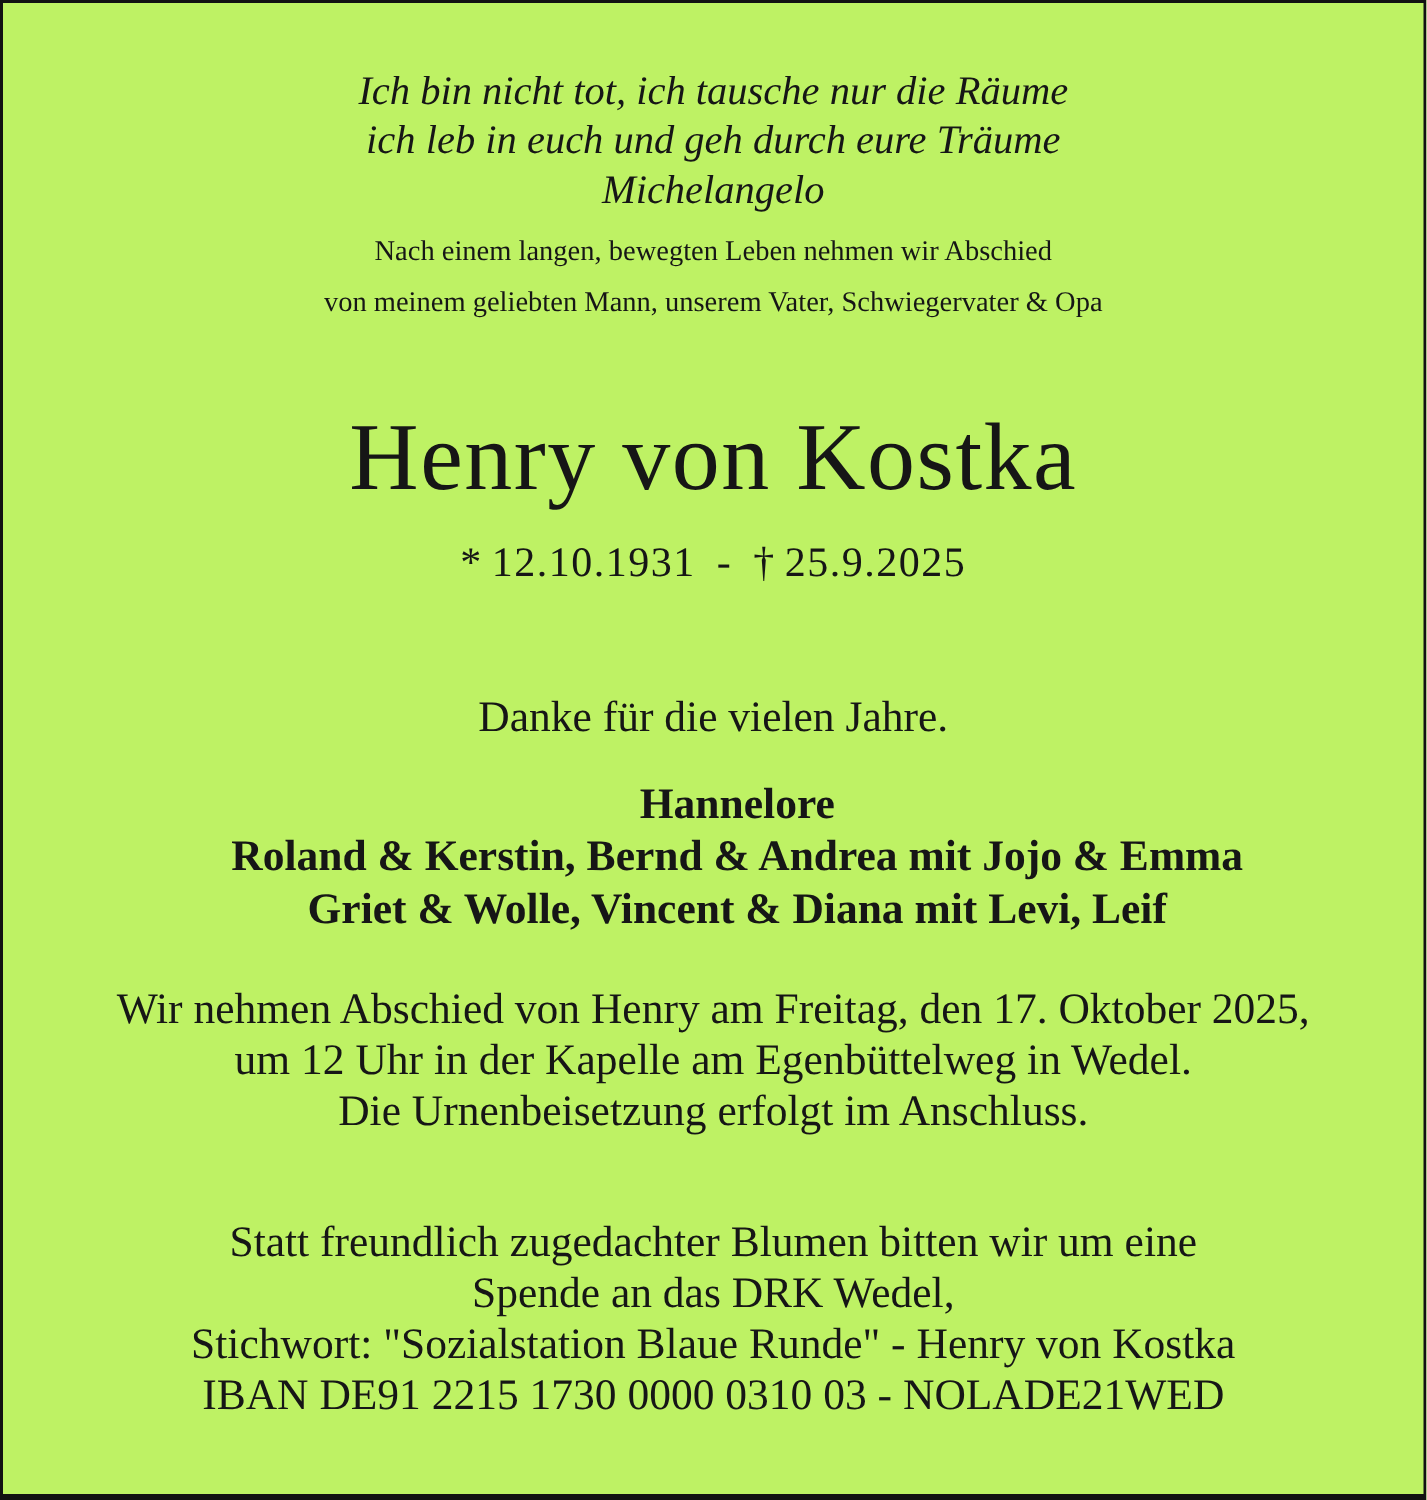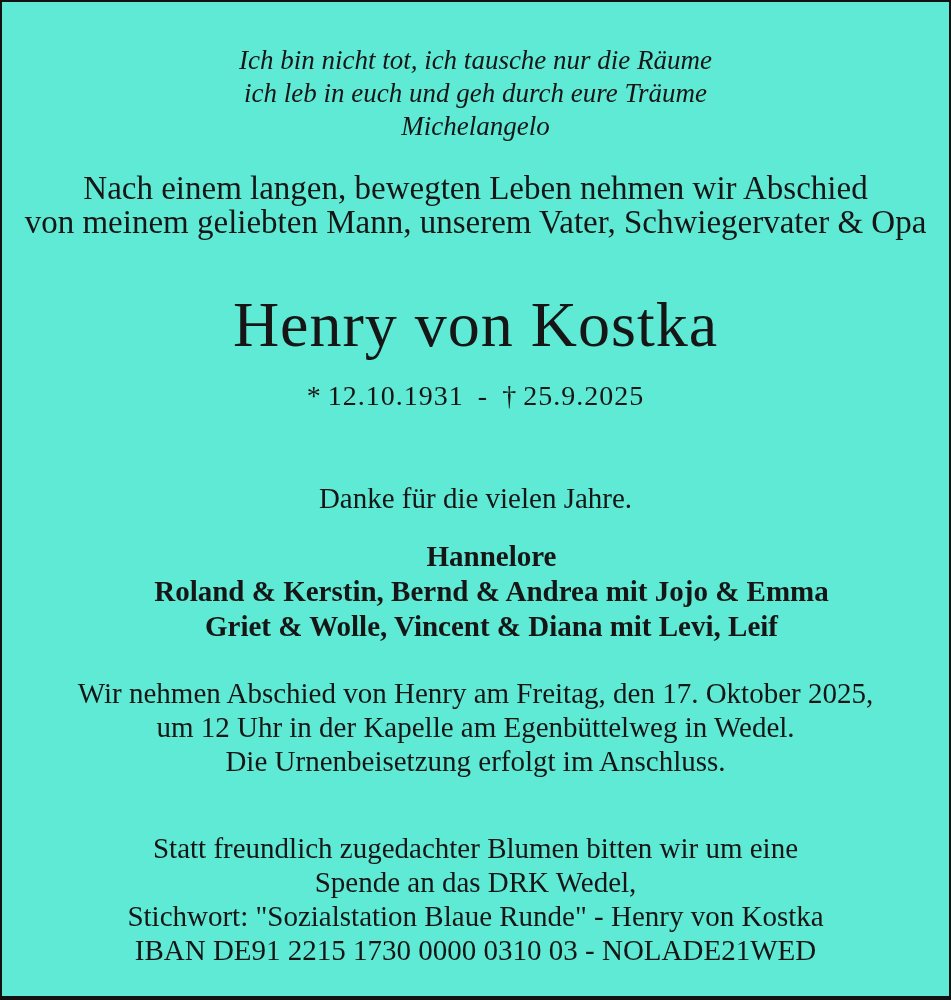--- a/index.html
+++ b/index.html
@@ -5,41 +5,41 @@
   html, body {
     margin: 0;
     padding: 0;
     background: #ffffff;
   }
   .page {
     position: relative;
     width: 951px;
     height: 1000px;
     box-sizing: border-box;
-    background: #5eead4;
+    background: #bef264;
     border-style: solid;
     border-color: #121212;
     border-width: 2px 2px 4px 2px;
     font-family: "Liberation Serif", "DejaVu Serif", serif;
     color: #161616;
     text-align: center;
     overflow: hidden;
   }
   .block { display: block; }
   .line { display: block; }
 
   .quote {
     margin-top: 42px;
     font-style: italic;
     font-size: 27px;
     line-height: 33px;
   }
   .intro {
-    margin-top: 28px;
-    font-size: 33px;
+    margin-top: 8px;
+    font-size: 19px;
     line-height: 34px;
   }
   .deceased-name {
     margin: 47px 0 0 0;
     font-size: 64px;
     line-height: 77px;
     font-weight: 400;
     letter-spacing: 1px;
   }
   .dates {

